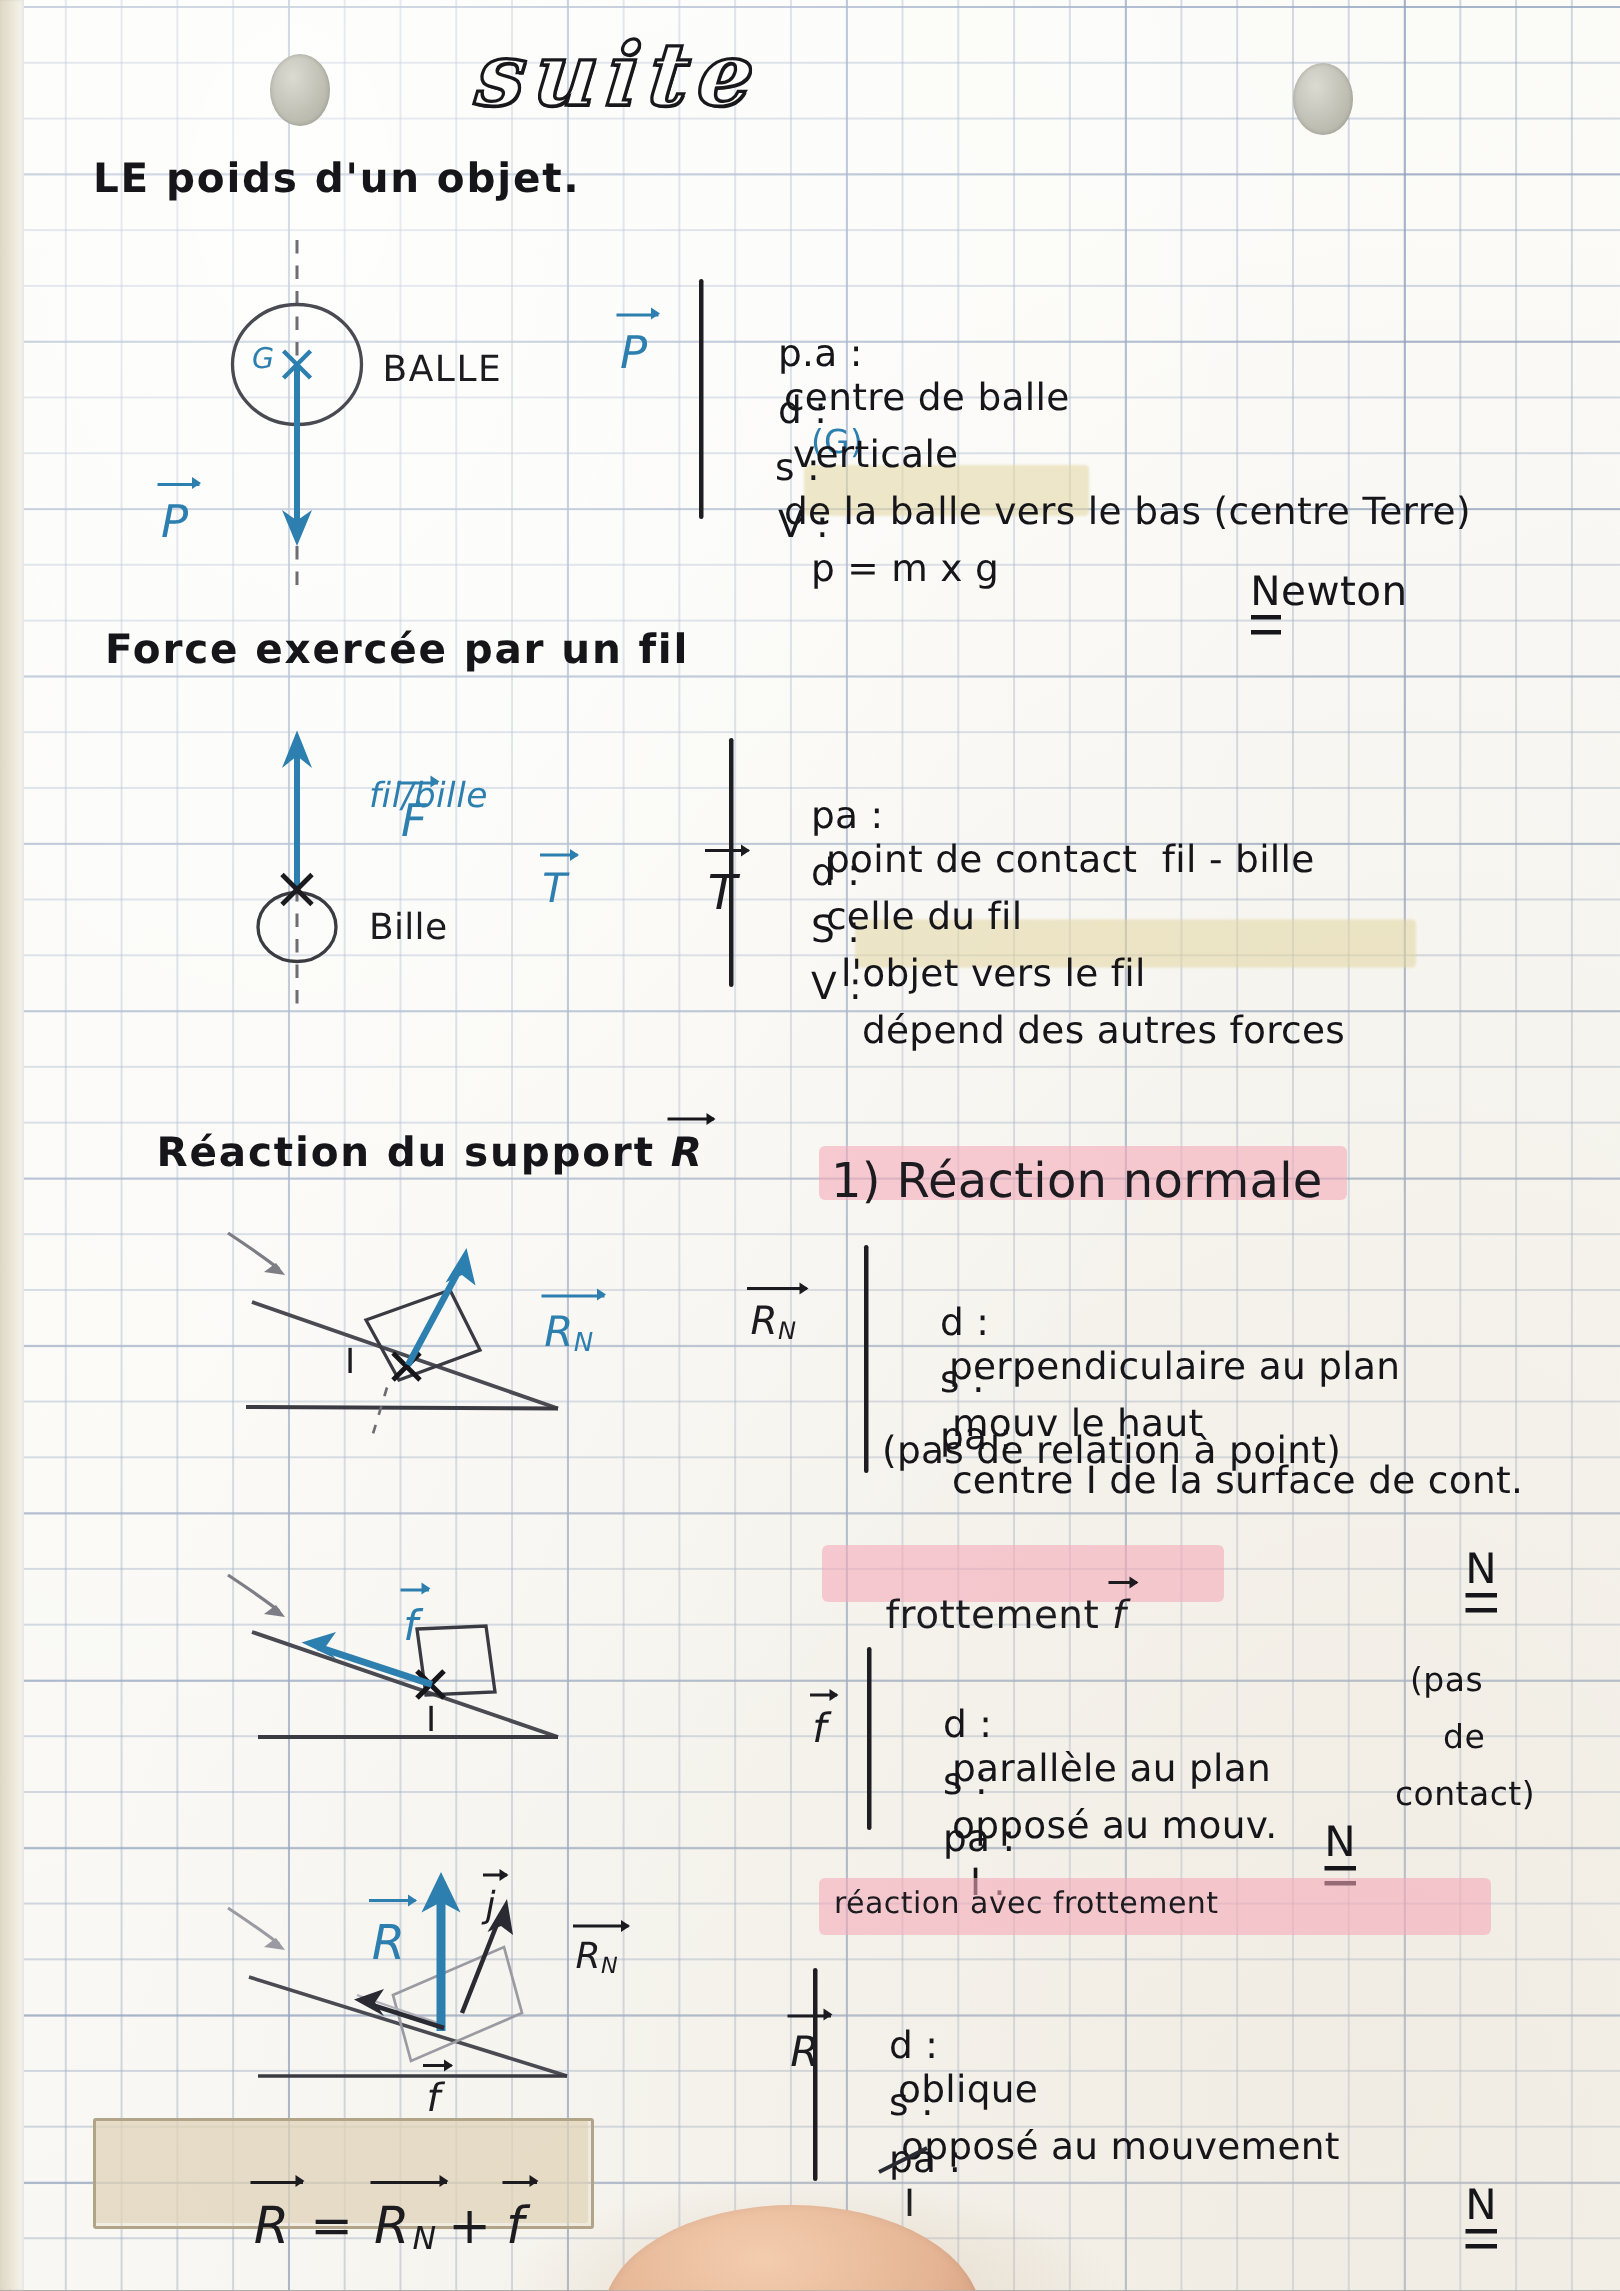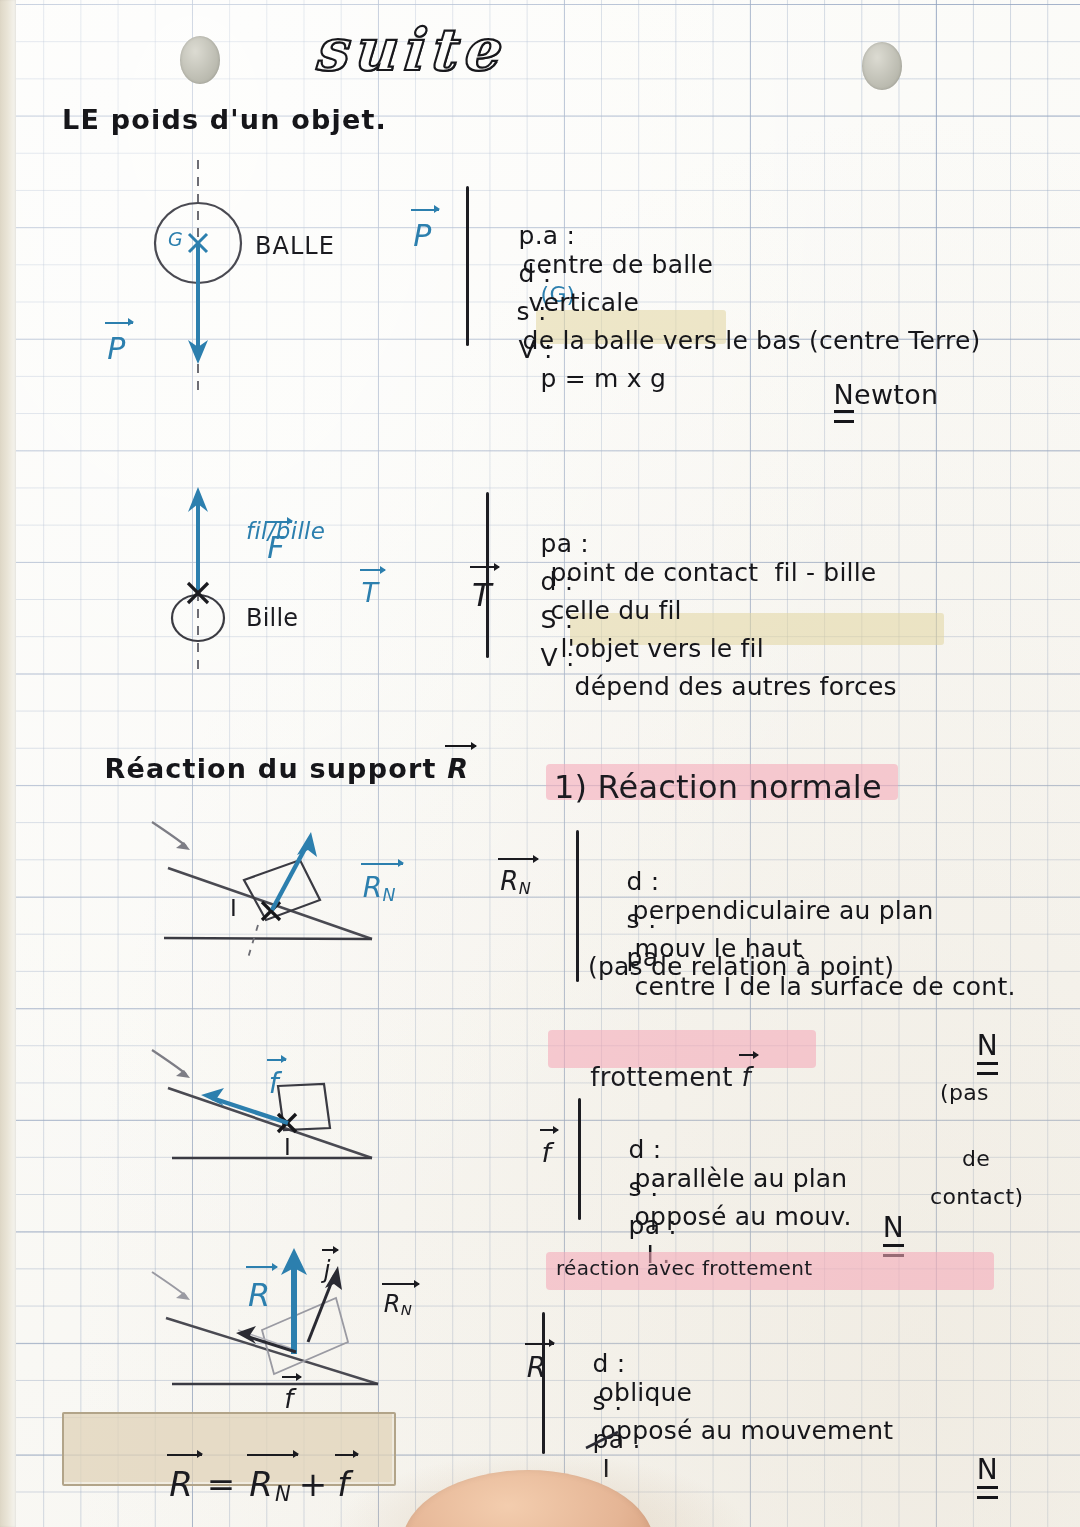--- a/index.html
+++ b/index.html
@@ -185,20 +185,21 @@
   </div>
   <div class="hw body-line" style="left:486px;top:306px;">
     <span>V :</span>
     <span style="margin-left:22px;">p = m x g</span>
   </div>
 
   <div class="hw" style="left:798px;top:348px;font-size:27px;">
     <span class="underline2">N</span><span>ewton</span>
   </div>
 
+  <div class="hw heading" style="left:70px;top:418px;">Force exercée par un fil</div>
 
   <svg class="draw" style="left:0;top:0;width:1080px;height:720px;">
     <line x1="198" y1="490" x2="198" y2="672" stroke="#6d6d74" stroke-width="2" stroke-dasharray="9 8"></line>
 
     <line x1="198" y1="595" x2="198" y2="500" stroke="#2c7fae" stroke-width="4"></line>
     <polygon points="198,487 188,512 198,504 208,512" fill="#2c7fae"></polygon>
 
     <ellipse cx="198" cy="618" rx="26" ry="23" fill="none" stroke="#3b3b42" stroke-width="2.2"></ellipse>
 
     <line x1="188" y1="583" x2="208" y2="603" stroke="#1b1b20" stroke-width="3.2"></line>
@@ -333,21 +334,21 @@
     <span>s :</span>
     <span style="margin-left:6px;">opposé au mouv.</span>
   </div>
   <div class="hw body-line" style="left:596px;top:1182px;">
     <span>pa :</span>
     <span style="margin-left:18px;">I .</span>
   </div>
   <div class="hw" style="left:846px;top:1178px;font-size:28px;">
     <span class="underline2">N</span>
   </div>
-  <div class="hw small-line" style="left:940px;top:1080px;">(pas</div>
+  <div class="hw small-line" style="left:940px;top:1108px;">(pas</div>
   <div class="hw small-line" style="left:962px;top:1146px;">de</div>
   <div class="hw small-line" style="left:930px;top:1184px;">contact)</div>
 
   <div class="hl-pink" style="left:546px;top:1252px;width:448px;height:38px;"></div>
   <div class="hw ink-dark" style="left:556px;top:1256px;font-size:20px;">réaction avec frottement</div>
 
   <svg class="draw" style="left:0;top:0;width:1080px;height:1460px;">
     <line x1="166" y1="1318" x2="378" y2="1384" stroke="#4a4a52" stroke-width="2.4"></line>
     <line x1="172" y1="1384" x2="378" y2="1384" stroke="#3a3a42" stroke-width="2.4"></line>
 

